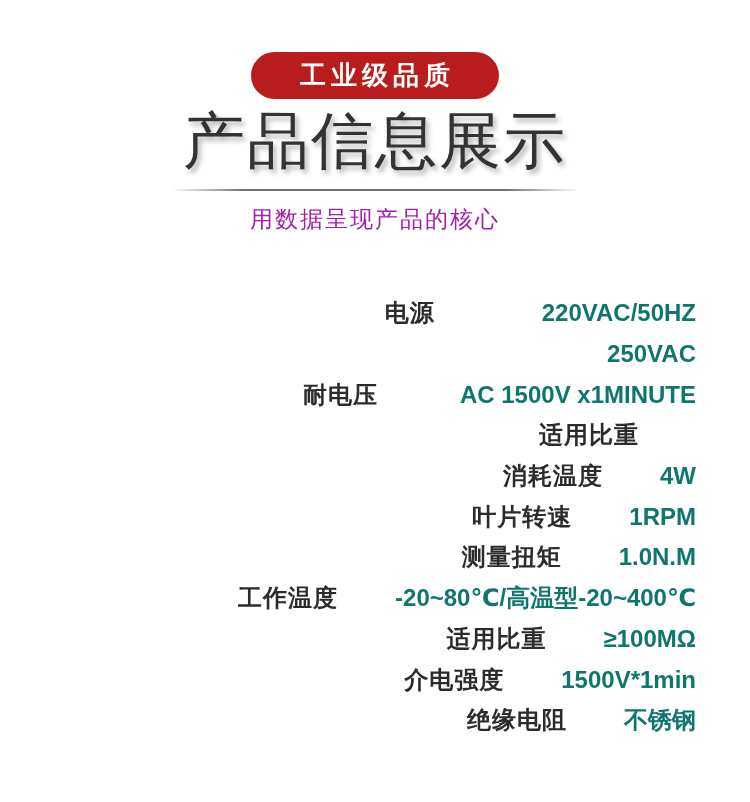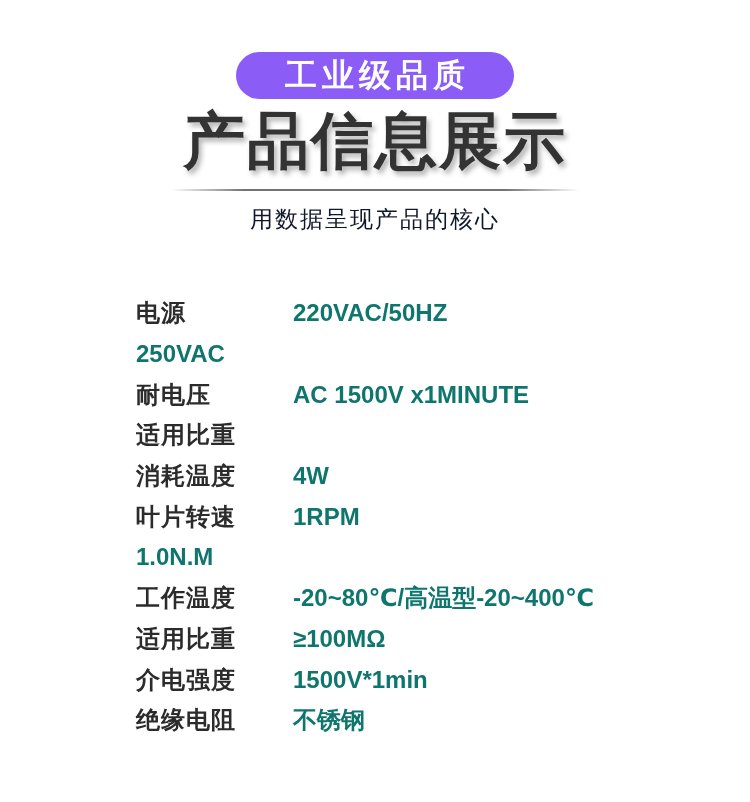--- a/index.html
+++ b/index.html
@@ -14,66 +14,67 @@
     height: 802px;
     background: #ffffff;
     overflow: hidden;
   }
   .header {
     text-align: center;
   }
   .badge {
     display: inline-block;
     margin-top: 52px;
-    background: #8b5cf6;
+    background: #b91c1c;
     color: #ffffff;
-    font-size: 32px;
+    font-size: 26px;
     font-weight: 800;
     letter-spacing: 5px;
     line-height: 47px;
     height: 47px;
     padding: 0 44px 0 49px; 
     border-radius: 26px;
   }
   .title {
     margin-top: 9px;
     font-size: 62px;
-    font-weight: 700;
+    font-weight: 400;
     color: #333333;
     letter-spacing: 2px;
     line-height: 1.05;
     text-shadow: 3px 4px 5px rgba(60,60,60,0.38);
   }
   .divider {
     width: 408px;
     height: 2px;
     margin: 16px auto 0 auto;
     background: linear-gradient(to right,
       rgba(90,90,90,0) 0%,
       rgba(90,90,90,0.85) 18%,
       rgba(90,90,90,0.85) 82%,
       rgba(90,90,90,0) 100%);
   }
   .subtitle {
     margin-top: 13px;
     font-size: 23px;
     font-weight: 500;
-    color: #0f172a;
+    color: #a21caf;
     letter-spacing: 2px;
   }
   .specs {
     position: absolute;
     left: 136px;
     top: 293px;
     width: 560px;
   }
   .spec-row {
     display: flex;
     align-items: center;
     height: 40.7px;
+    justify-content: flex-end;
   }
   .spec-label {
     flex: 0 0 157px;
     font-size: 24px;
     font-weight: 700;
     color: #2b2b2b;
     letter-spacing: 1px;
     white-space: nowrap;
   }
   .spec-value {
@@ -112,20 +113,21 @@
     </div>
     <div class="spec-row">
       <span class="spec-label">消耗温度</span>
       <span class="spec-value">4W</span>
     </div>
     <div class="spec-row">
       <span class="spec-label">叶片转速</span>
       <span class="spec-value">1RPM</span>
     </div>
     <div class="spec-row">
+      <span class="spec-label">测量扭矩</span>
       <span class="spec-value">1.0N.M</span>
     </div>
     <div class="spec-row">
       <span class="spec-label">工作温度</span>
       <span class="spec-value">-20~80℃/高温型-20~400℃</span>
     </div>
     <div class="spec-row">
       <span class="spec-label">适用比重</span>
       <span class="spec-value">≥100MΩ</span>
     </div>

